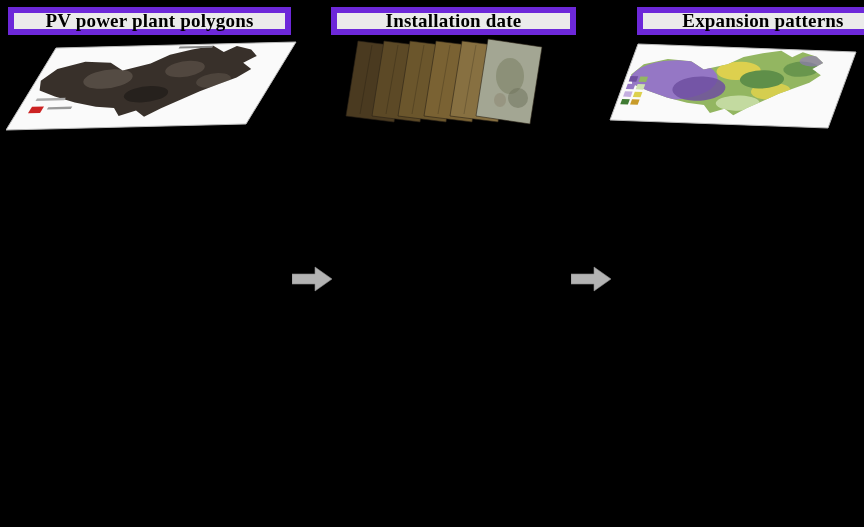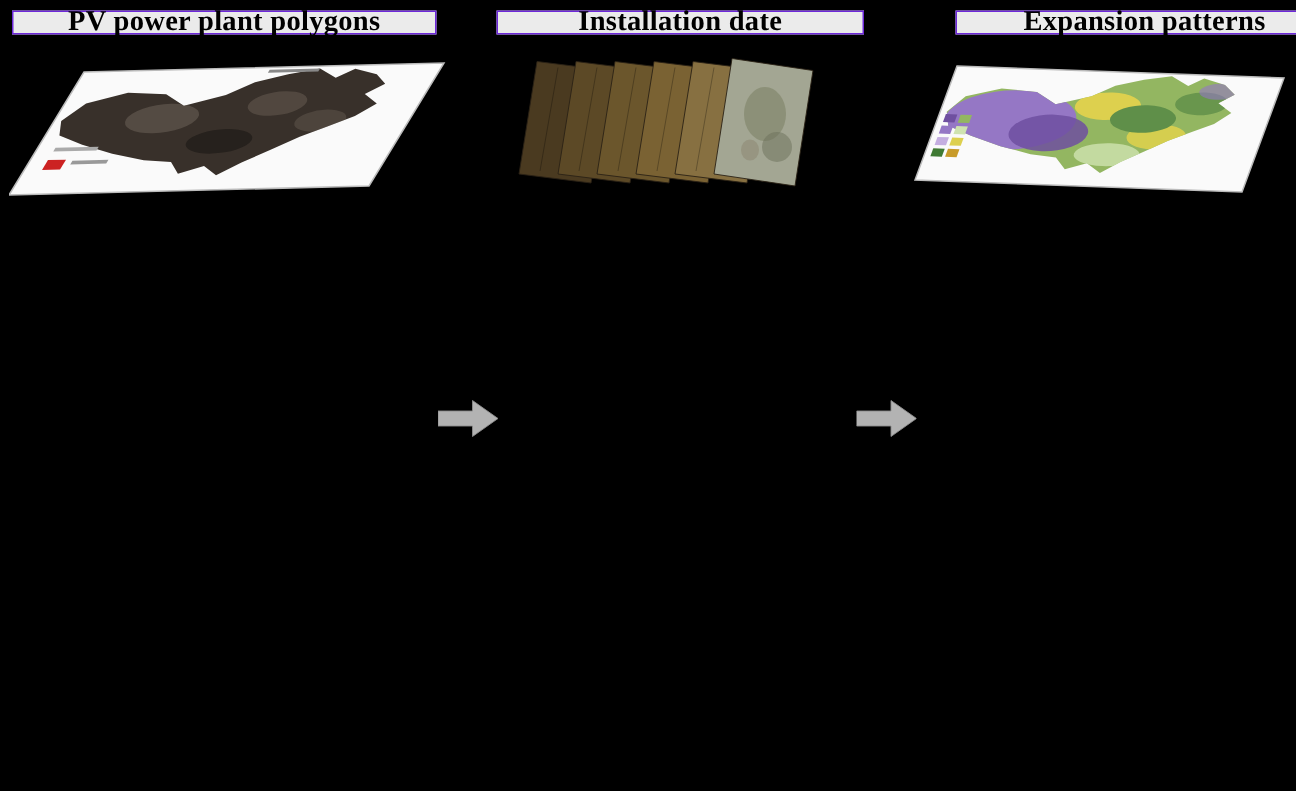--- a/index.html
+++ b/index.html
@@ -2,23 +2,23 @@
 <html style="--background: #000000; --header-bg: #ebebeb; --header-text: #000000; --arrow: #b3b3b3; --paper: #fafafa; --map-dark: #38302a; --map-speckle: #8a7f72; --legend-red: #cc2222; --layer-1: #4a3a20; --layer-2: #5c4926; --layer-3: #6b562c; --layer-4: #7a6233; --layer-5: #877041; --layer-front: #a3a693; --exp-green: #93b661; --exp-dark-green: #5f8f49; --exp-purple: #9577c5; --exp-violet: #6f4fa0; --exp-yellow: #ddd04e; --exp-light: #cfe3b0; --legend-1: #6f4fa0; --legend-2: #9577c5; --legend-3: #c4aee0; --legend-4: #3f7a33; --legend-5: #93b661; --legend-6: #cfe3b0; --legend-7: #ddd04e; --legend-8: #c89b2a;"><head>
 <meta charset="utf-8">
 <style>
   html,body{margin:0;padding:0;background:#000;}
   .canvas{
     position:relative;width:864px;height:527px;overflow:hidden;
     background:var(--background,#000000);
     font-family:"Liberation Serif",serif;
   }
   .header{
-    position:absolute;top:7px;height:16px;box-sizing:border-box;
+    position:absolute;top:7px;height:28px;box-sizing:border-box;
     background:var(--header-bg,#ebebeb);color:var(--header-text,#000000);
-    border:1px solid #6d28d9;
+    border:6px solid #6d28d9;
     display:flex;align-items:center;justify-content:center;
     font-weight:bold;font-size:19px;letter-spacing:.2px;
   }
   .h1{left:8px;width:283px;}
   .h2{left:331px;width:245px;}
   .h3{left:609px;width:252px;margin-left:28px;}
   .img{position:absolute;}
   .img1{left:6px;top:40px;width:296px;height:98px;}
   .img2{left:342px;top:36px;width:222px;height:95px;}
   .img3{left:606px;top:42px;width:256px;height:96px;}

